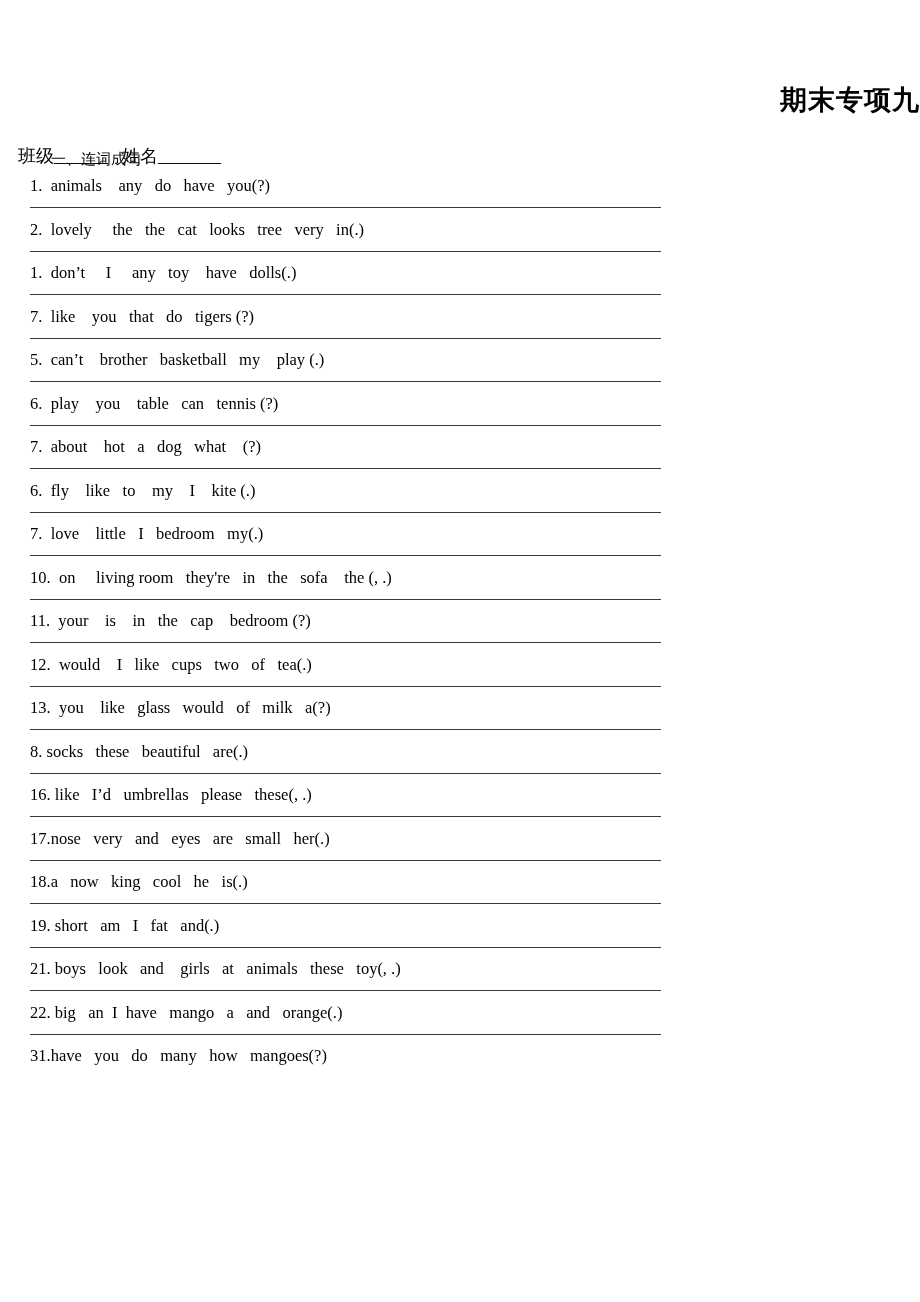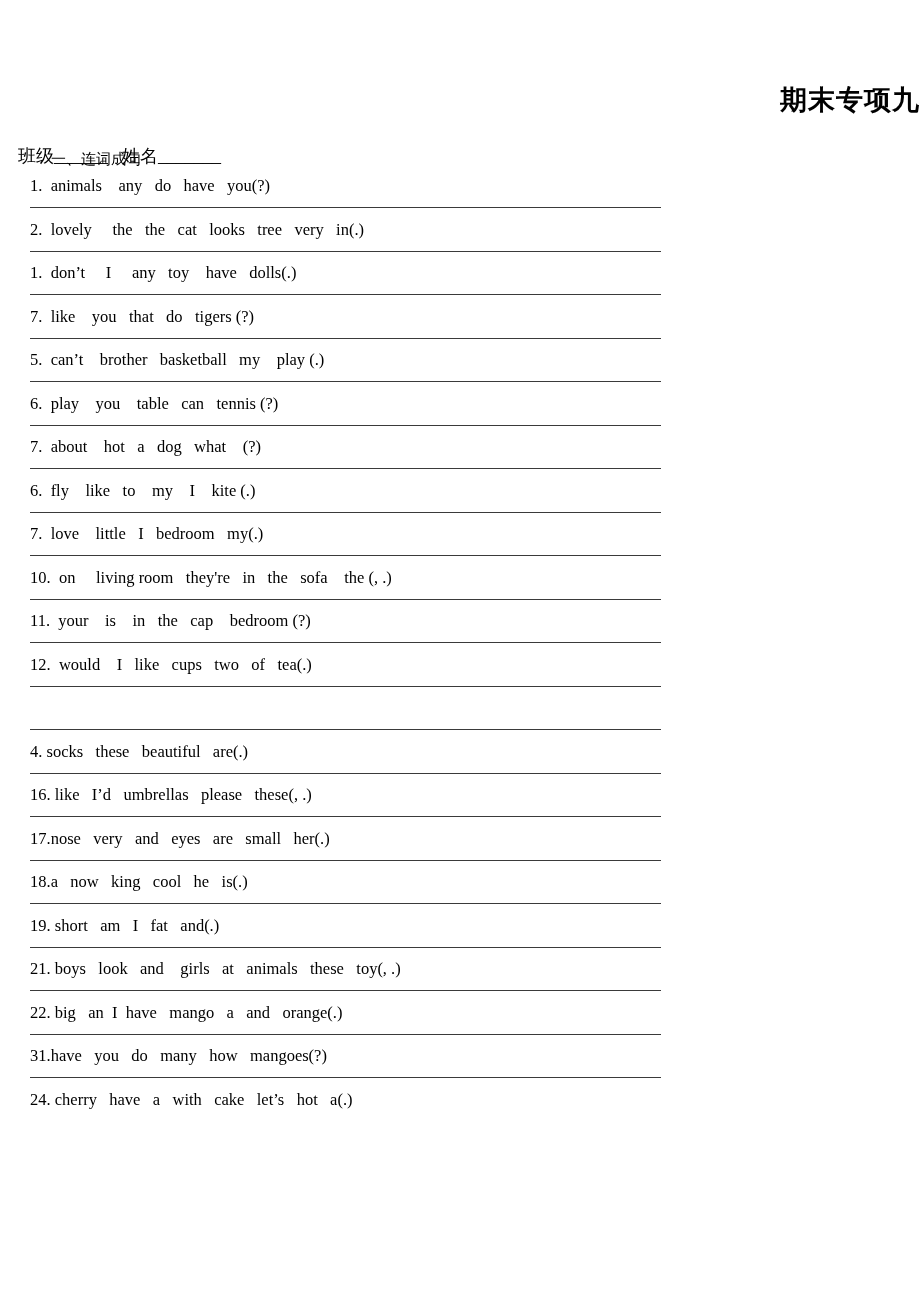--- a/index.html
+++ b/index.html
@@ -165,25 +165,26 @@
       <div class="q-text">11.  your    is    in   the   cap    bedroom (?)</div>
       <div class="q-rule"></div>
     </div>
 
     <div class="q-row">
       <div class="q-text">12.  would    I   like   cups   two   of   tea(.)</div>
       <div class="q-rule"></div>
     </div>
 
     <div class="q-row">
-      <div class="q-rule"></div>
-    </div>
-
-    <div class="q-row">
-      <div class="q-text">4. socks   these   beautiful   are(.)</div>
+      <div class="q-text">13.  you    like   glass   would   of   milk   a(?)</div>
+      <div class="q-rule"></div>
+    </div>
+
+    <div class="q-row">
+      <div class="q-text">8. socks   these   beautiful   are(.)</div>
       <div class="q-rule"></div>
     </div>
 
 
     <div class="q-row">
       <div class="q-text">16. like   I’d   umbrellas   please   these(, .)</div>
       <div class="q-rule"></div>
     </div>
 
     <div class="q-row">
@@ -210,19 +211,15 @@
     <div class="q-row">
       <div class="q-text">22. big   an  I  have   mango   a   and   orange(.)</div>
       <div class="q-rule"></div>
     </div>
 
     <div class="q-row">
       <div class="q-text">31.have   you   do   many   how   mangoes(?)</div>
       <div class="q-rule"></div>
     </div>
 
-    <div class="q-row">
-      <div class="q-text">24. cherry   have   a   with   cake   let’s   hot   a(.)</div>
-
-    </div>
 
   </div>
 </div>
 
 </body></html>

